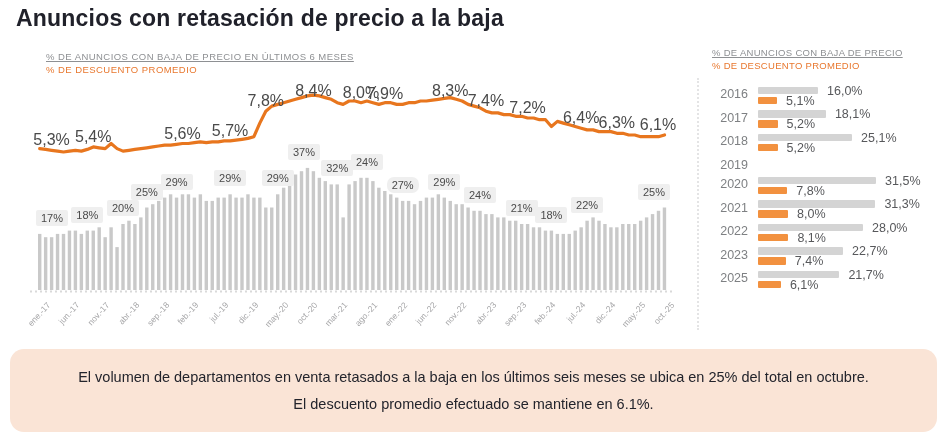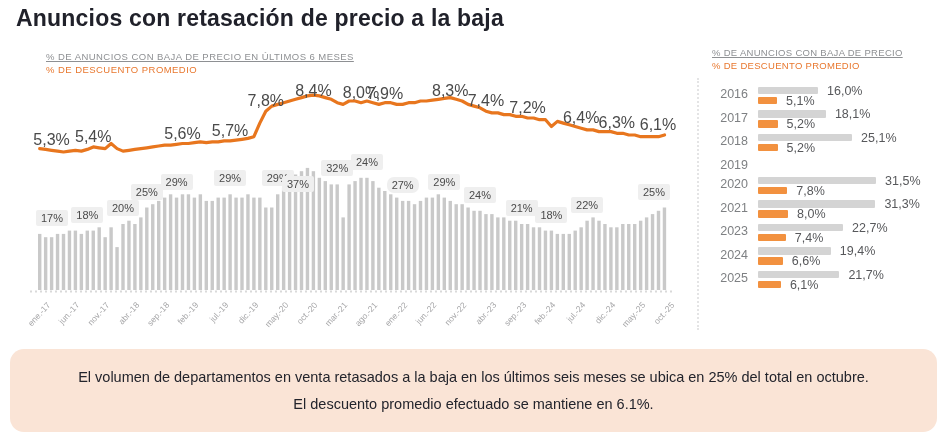--- a/index.html
+++ b/index.html
@@ -172,21 +172,21 @@
         <line x1="0" x2="644" y1="211.5" y2="211.5" stroke="#D9D9D9" stroke-width="2" stroke-dasharray="2,3"></line>
         <polyline points="9.7,68.6 15.6,69.4 21.6,70.3 27.6,71.1 33.5,72.0 39.5,71.1 45.4,70.3 51.4,71.1 57.3,69.4 63.3,66.9 69.2,67.8 75.2,68.6 81.1,63.5 87.1,68.6 93.0,71.1 99.0,70.3 104.9,69.4 110.9,68.6 116.8,67.8 122.8,66.9 128.7,66.0 134.6,65.2 140.6,65.2 146.5,64.3 152.5,63.5 158.4,63.5 164.4,62.6 170.3,61.8 176.3,62.6 182.3,61.8 188.2,61.8 194.2,60.9 200.1,60.9 206.0,60.1 212.0,59.3 217.9,58.4 223.9,56.7 229.8,43.1 235.8,31.2 241.8,26.1 247.7,24.4 253.7,22.7 259.6,21.0 265.6,19.3 271.5,17.6 277.4,15.9 283.4,15.1 289.4,15.9 295.3,17.6 301.3,19.3 307.2,22.7 313.1,24.4 319.1,21.0 325.1,21.0 331.0,22.7 336.9,21.0 342.9,22.7 348.9,24.4 354.8,22.7 360.8,22.7 366.7,24.4 372.6,24.4 378.6,22.7 384.6,22.7 390.5,21.0 396.4,21.0 402.4,20.1 408.4,19.3 414.3,18.4 420.3,17.6 426.2,19.3 432.1,21.0 438.1,24.4 444.1,26.1 450.0,27.8 455.9,31.2 461.9,32.9 467.9,32.9 473.8,34.6 479.8,34.6 485.7,36.3 491.6,36.3 497.6,38.0 503.6,38.0 509.5,39.7 515.5,39.7 521.4,46.5 527.4,41.4 533.3,43.1 539.3,44.8 545.2,46.5 551.2,48.2 557.1,49.9 563.1,49.9 569.0,51.6 575.0,51.6 580.9,51.6 586.9,53.3 592.8,53.3 598.8,55.0 604.7,55.0 610.7,56.7 616.6,56.7 622.6,56.7 628.5,56.7 634.5,55.0" fill="none" stroke="#E8761E" stroke-width="3.2" stroke-linejoin="round" stroke-linecap="round"></polyline>
       </svg>
   <div class="chip" style="left: 22px; top: 129.9px;">17%</div>
       <div class="chip" style="left: 57.3px; top: 126.6px;">18%</div>
       <div class="chip" style="left: 93px; top: 120px;">20%</div>
       <div class="chip" style="left: 116.8px; top: 103.5px;">25%</div>
       <div class="chip" style="left: 146.55px; top: 93.6px;">29%</div>
       <div class="chip" style="left: 200.1px; top: 90.3px;">29%</div>
       <div class="chip" style="left: 247.7px; top: 90.3px;">29%</div>
-      <div class="chip" style="left: 268px; top: 63.9px; margin-top: 32px;">37%</div>
+      <div class="chip" style="left: 274px; top: 63.9px;">37%</div>
       <div class="chip" style="left: 307.2px; top: 80.4px;">32%</div>
       <div class="chip" style="left: 336.95px; top: 73.8px;">24%</div>
       <div class="chip" style="left: 372.65px; top: 96.9px; border-radius: 7px;">27%</div>
       <div class="chip" style="left: 414.3px; top: 93.6px;">29%</div>
       <div class="chip" style="left: 450px; top: 106.8px;">24%</div>
       <div class="chip" style="left: 491.65px; top: 120px; text-align: center;">21%</div>
       <div class="chip" style="left: 521.4px; top: 126.6px;">18%</div>
       <div class="chip" style="left: 557.1px; top: 116.7px;">22%</div>
       <div class="chip" style="left: 624px; top: 103.5px;">25%</div>
       <div class="line-label" style="left: 21.6px; top: 51.3px;">5,3%</div>
@@ -297,42 +297,42 @@
               <div class="hbar hbar-gray" style="width: 117.4px;"></div>
               <span class="hbar-val">31,3%</span>
             </div>
             <div class="bar-line">
               <div class="hbar hbar-orange" style="width: 30px;"></div>
               <span class="hbar-val">8,0%</span>
             </div>
           </div>
         </div>
         <div class="year-row">
+          <div class="year-label">2022</div>
+          <div class="year-bars">
+            <div class="bar-line">
+              <div class="hbar hbar-gray" style="width: 105px;"></div>
+              <span class="hbar-val">28,0%</span>
+            </div>
+            <div class="bar-line">
+              <div class="hbar hbar-orange" style="width: 30.4px;"></div>
+              <span class="hbar-val">8,1%</span>
+            </div>
+          </div>
+        </div>
+        <div class="year-row">
           <div class="year-label">2023</div>
           <div class="year-bars">
             <div class="bar-line">
               <div class="hbar hbar-gray" style="width: 85.1px;"></div>
               <span class="hbar-val">22,7%</span>
             </div>
             <div class="bar-line">
               <div class="hbar hbar-orange" style="width: 27.8px;"></div>
               <span class="hbar-val">7,4%</span>
-            </div>
-          </div>
-        </div>
-        <div class="year-row">
-          <div class="year-label">2024</div>
-          <div class="year-bars">
-            <div class="bar-line">
-              <div class="hbar hbar-gray" style="width: 72.8px;"></div>
-              <span class="hbar-val">19,4%</span>
-            </div>
-            <div class="bar-line">
-              <div class="hbar hbar-orange" style="width: 24.8px;"></div>
-              <span class="hbar-val">6,6%</span>
             </div>
           </div>
         </div>
         <div class="year-row">
           <div class="year-label">2025</div>
           <div class="year-bars">
             <div class="bar-line">
               <div class="hbar hbar-gray" style="width: 81.4px;"></div>
               <span class="hbar-val">21,7%</span>
             </div>

